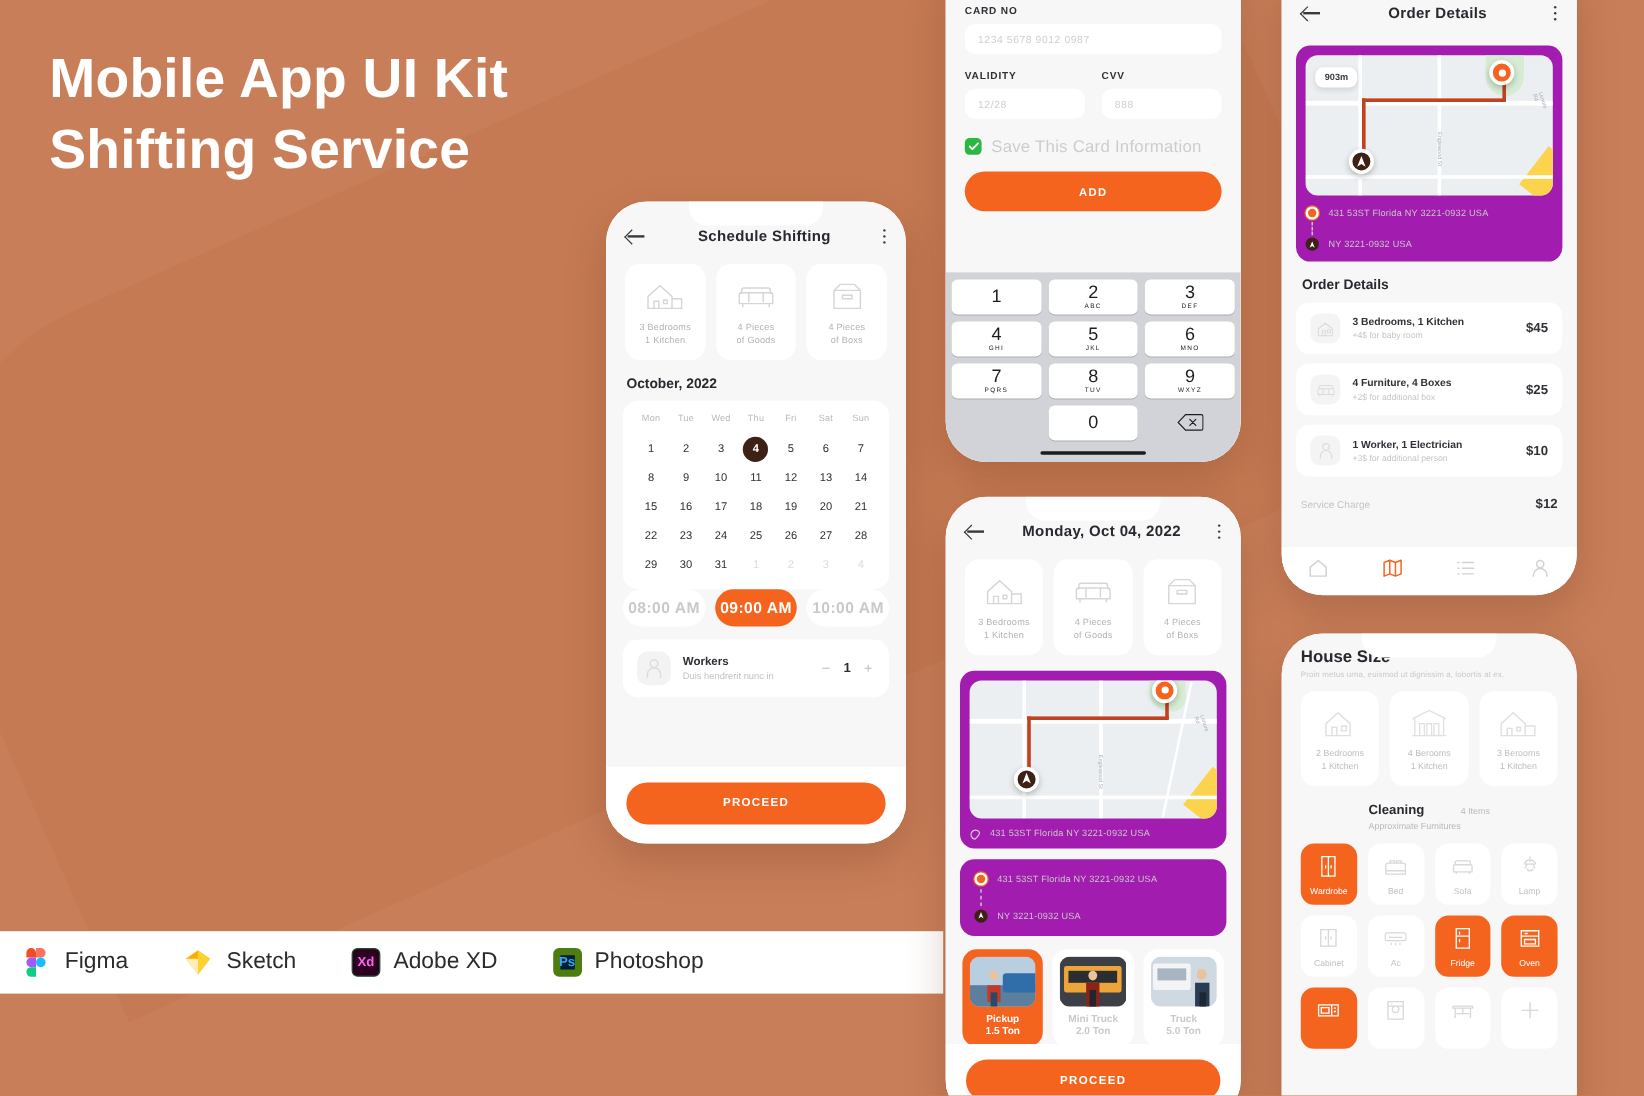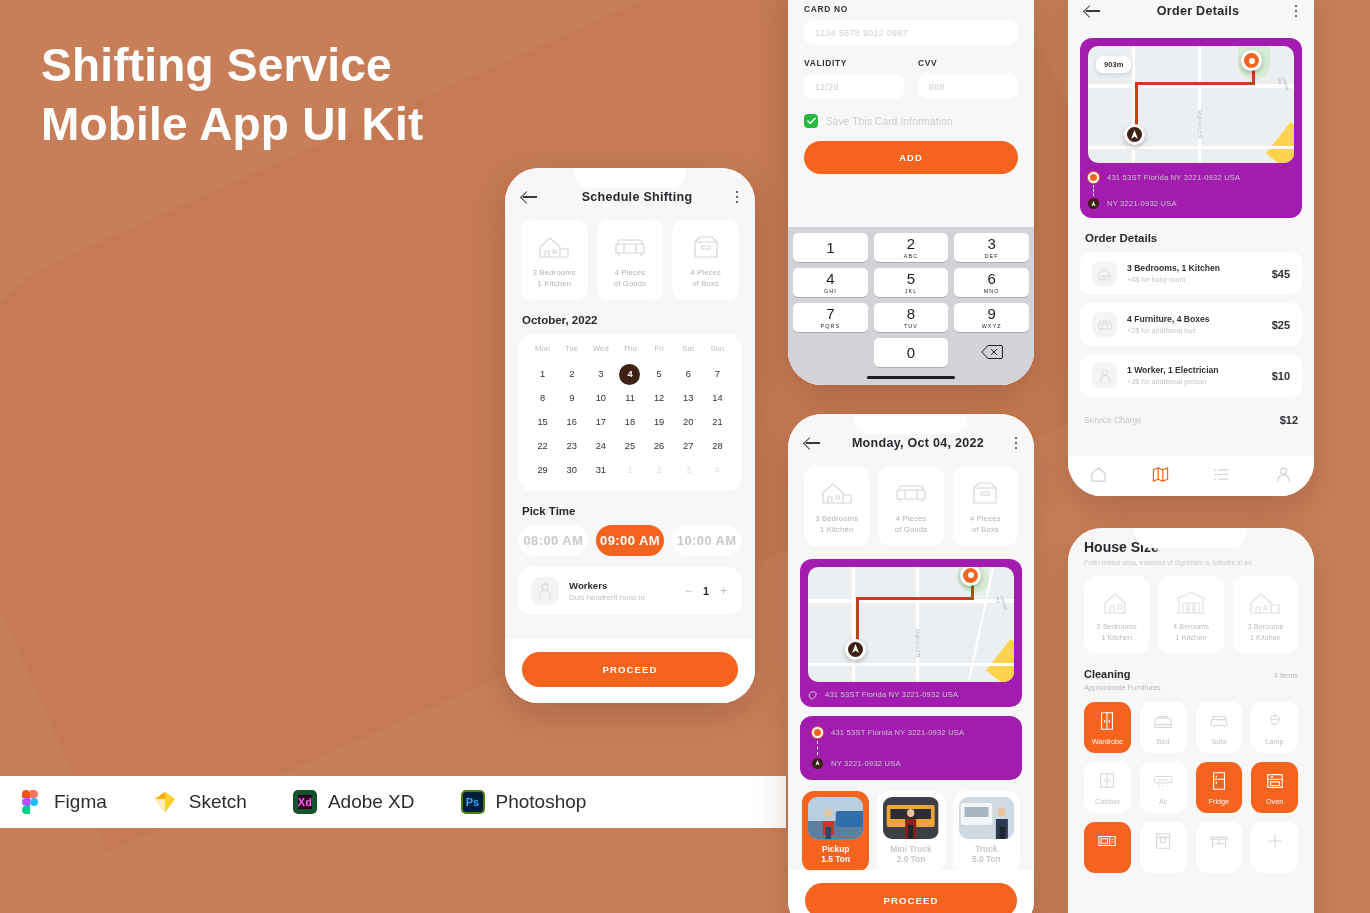--- a/index.html
+++ b/index.html
@@ -48,22 +48,22 @@
   .figma-l i:nth-child(2){ background:#ff7262; left:12px; top:1px; border-radius:0 4px 4px 0;}
   .figma-l i:nth-child(3){ background:#a259ff; left:4px; top:9px; border-radius:4px 0 0 4px;}
   .figma-l i:nth-child(4){ background:#1abcfe; left:12px; top:9px; border-radius:50%;}
   .figma-l i:nth-child(5){ background:#0acf83; left:4px; top:17px; border-radius:4px 0 0 4px;}
   .sketch-l { display:flex; align-items:center; justify-content:center; }
   .xd-l, .ps-l {
     width: 24px; height: 24px; border-radius: 5px;
     display: flex; align-items: center; justify-content: center;
     font-size: 11px; font-weight: bold;
   }
-  .xd-l { background: #2e001f; color: #ff61f6; border: 5px solid #14532d; }
-  .ps-l { background: #001e36; color: #31a8ff; border: 2px solid #4d7c0f; }
+  .xd-l { background: #2e001f; color: #ff61f6; border: 1px solid #14532d; }
+  .ps-l { background: #001e36; color: #31a8ff; border: 6px solid #4d7c0f; }
 
   
   .phone {
     position: absolute;
     background: #ffffff;
     border-radius: 34px;
     overflow: hidden;
     box-shadow: 0 14px 34px rgba(90,40,15,.22);
   }
   .screen { position: absolute; inset: 0; background: #f7f7f7; overflow: hidden; }
@@ -159,21 +159,21 @@
   .flabel2 { font-size:8.4px; font-weight:bold; color:#2f3136; letter-spacing:.7px; margin-bottom:6px;}
   .finput {
     background:#fff; border-radius:9px; height:25px;
     display:flex; align-items:center; padding:0 11px;
     font-size:8.6px; color:#cfcfcf; letter-spacing:.5px;
   }
   .frow { display:flex; gap:14px; margin-top:13px;}
   .frow > div { flex:1; }
   .savecheck { display:flex; align-items:center; gap:8px; margin-top:15px;}
   .cbx { width:14px; height:14px; border-radius:4px; background:#2cb742; display:flex; align-items:center; justify-content:center;}
-  .savecheck .st { font-size:10px; color:#cdcdcd; letter-spacing:.2px;}
+  .savecheck .st { font-size:14px; color:#cdcdcd; letter-spacing:.2px;}
   .addbtn {
     margin: 13px 0 0; background:#f4641e; color:#fff; text-align:center;
     border-radius:999px; padding:11px 0; font-size:9.4px; font-weight:bold; letter-spacing:1.1px;
   }
 
   
   .keypad { position:absolute; left:0; right:0; bottom:0; background:#d1d3d8; padding:6px 5px 0; }
   .kgrid { display:grid; grid-template-columns: repeat(3,1fr); gap:6px 6px; }
   .key {
     background:#fff; border-radius:5px; height:29px;
@@ -245,41 +245,41 @@
 
   
   .h-head { display:flex; align-items:center; justify-content:space-between; padding: 4px 16px 0; }
   .avatar { width:26px; height:26px; border-radius:50%; overflow:hidden; background:#d8dade; position:relative;}
   .h-title { font-size:11.5px; font-weight:bold; color:#27292e;}
   .big-title { font-size:14px; font-weight:bold; color:#27292e; padding: 11px 16px 0;}
   .sub-lorem { font-size:6.6px; color:#c9c9c9; padding: 4px 16px 0; letter-spacing:.1px;}
   .sizecards { display:flex; gap:9px; padding: 10px 16px 0; }
   .sizecard { flex:1; background:#fff; border-radius:12px; padding:11px 3px 10px; text-align:center;}
   .sizecard .sl2 { font-size:7.4px; color:#bdbdbd; line-height:1.55;}
-  .row-head { display:flex; align-items:baseline; justify-content:space-between; padding: 14px 16px 0;}
+  .row-head { display:flex; align-items:baseline; justify-content:center; padding: 14px 16px 0;}
   .row-head .rh { font-size:11px; font-weight:bold; color:#27292e;}
   .row-head .ri { font-size:7.4px; color:#b9b9b9;}
   .grid4 { display:grid; grid-template-columns: repeat(4,1fr); gap:9px; padding: 10px 16px 0;}
   .fcell {
     background:#fff; border-radius:11px; padding:9px 2px 7px; text-align:center;
   }
   .fcell.on { background:#f4641e; }
   .fcell .fl { font-size:7.2px; color:#c2c2c2; margin-top:6px; display:block;}
   .fcell.on .fl { color:#fff; }
   .fcell svg { display:block; margin:0 auto; }
 </style>
 </head>
 <body>
 
 <div class="stage">
   <div class="shade"></div>
 
   <div class="headline">
+    <div>Mobile App UI Kit</div>
     <div>Shifting Service</div>
-    <div>Mobile App UI Kit</div>
   </div>
 
   <div class="footerbar">
     <div class="fitem">
       <span class="logo figma-l">
           <i></i>
           <i></i>
           <i></i>
           <i></i>
           <i></i>
@@ -389,21 +389,20 @@
             <div class="cal-d"><span>29</span></div>
             <div class="cal-d"><span>30</span></div>
             <div class="cal-d"><span>31</span></div>
             <div class="cal-d muted"><span>1</span></div>
             <div class="cal-d muted"><span>2</span></div>
             <div class="cal-d muted"><span>3</span></div>
             <div class="cal-d muted"><span>4</span></div>
           </div>
       </div>
 
-      <div class="sect-title">Pick Time</div>
 
       <div class="timerow" id="time-row">
           <div class="time">08:00 AM</div>
           <div class="time on">09:00 AM</div>
           <div class="time">10:00 AM</div>
         </div>
 
       <div class="workers">
         <span class="wav">
           <svg width="16" height="18" viewBox="0 0 16 18">

